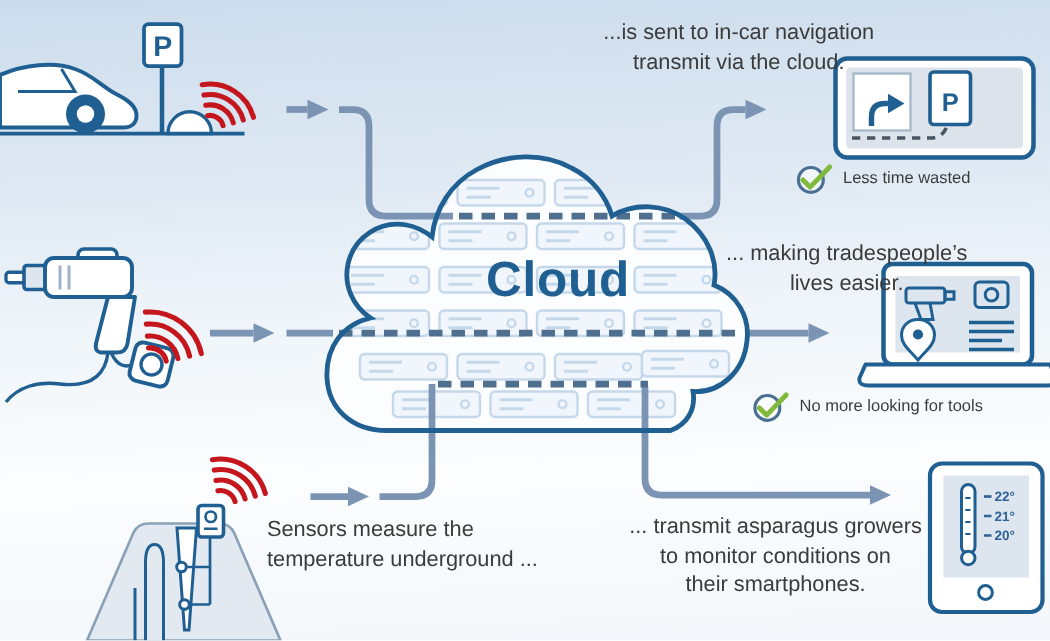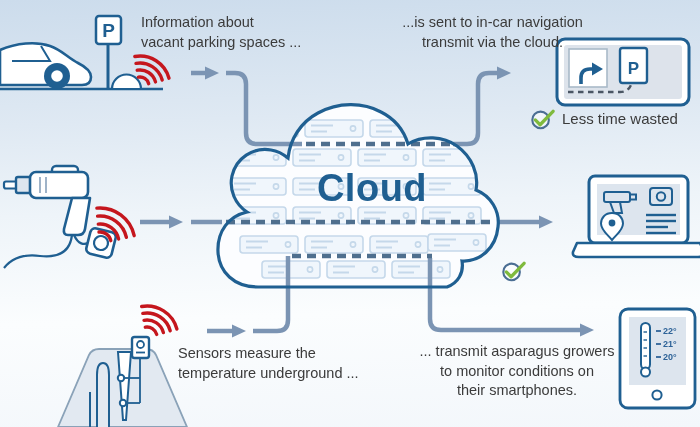--- a/index.html
+++ b/index.html
@@ -16,28 +16,28 @@
     color:#3b3b3b;
     font-size:14.5px;
     line-height:19.5px;
     white-space:pre-line;
   }
   .label.center{text-align:center;}
   .cloud-title{
     position:absolute;
     left:297px;top:167px;width:150px;
     text-align:center;
-    font-size:38px;font-weight:bold;
+    font-size:33px;font-weight:bold;
     letter-spacing:.5px;
     color:#1f5f91;
   }
   .benefit{
     position:absolute;
     display:flex;align-items:center;gap:7px;
-    color:#3b3b3b;font-size:15px;white-space:nowrap;
+    color:#3b3b3b;font-size:11px;white-space:nowrap;
   }
 </style>
 </head>
 <body>
 
 <div class="stage">
 
   <svg class="scene" width="700" height="427" viewBox="0 0 700 427">
     <defs>
       <g id="rack">
@@ -234,27 +234,27 @@
         <line x1="656" y1="344" x2="661" y2="344"></line>
         <line x1="656" y1="357" x2="661" y2="357"></line>
       </g>
       <text x="663" y="334" font-size="9" font-weight="bold" fill="#2e6398">22°</text>
       <text x="663" y="347" font-size="9" font-weight="bold" fill="#2e6398">21°</text>
       <text x="663" y="360" font-size="9" font-weight="bold" fill="#2e6398">20°</text>
       <circle cx="657" cy="395" r="4.6" fill="#ffffff" stroke="#1f5f91" stroke-width="2"></circle>
     </g>
   </svg>
 
-  <div class="label" style="left:141px;top:13px;">Information about
-vacant parking spaces ...</div>
 
   <div class="label center" style="left:385px;top:13px;width:215px;">...is sent to in-car navigation
 transmit via the cloud.</div>
 
 
+  <div class="label center" style="left:462px;top:160px;width:205px;">... making tradespeople’s
+lives easier.</div>
 
   <div class="label" style="left:178px;top:344px;">Sensors measure the
 temperature underground ...</div>
 
   <div class="label center" style="left:412px;top:342px;width:210px;">... transmit asparagus growers
 to monitor conditions on
 their smartphones.</div>
 
   <div class="cloud-title">Cloud</div>
 
@@ -264,16 +264,17 @@
       <path d="M 5.5,13 L 10.5,18 L 24,4" fill="none" stroke="#7fba3d" stroke-width="3.4" stroke-linecap="round" stroke-linejoin="round"></path>
     </svg>
     <span>Less time wasted</span>
   </div>
 
   <div class="benefit" style="left:501px;top:259px;">
     <svg width="25" height="23" viewBox="0 0 26 23">
       <circle cx="11" cy="13" r="8.6" fill="rgba(255,255,255,.55)" stroke="#4b6e93" stroke-width="2.2"></circle>
       <path d="M 5.5,13 L 10.5,18 L 24,4" fill="none" stroke="#7fba3d" stroke-width="3.4" stroke-linecap="round" stroke-linejoin="round"></path>
     </svg>
+    <span>No more looking for tools</span>
   </div>
 
 
 </div>
 
 </body></html>

